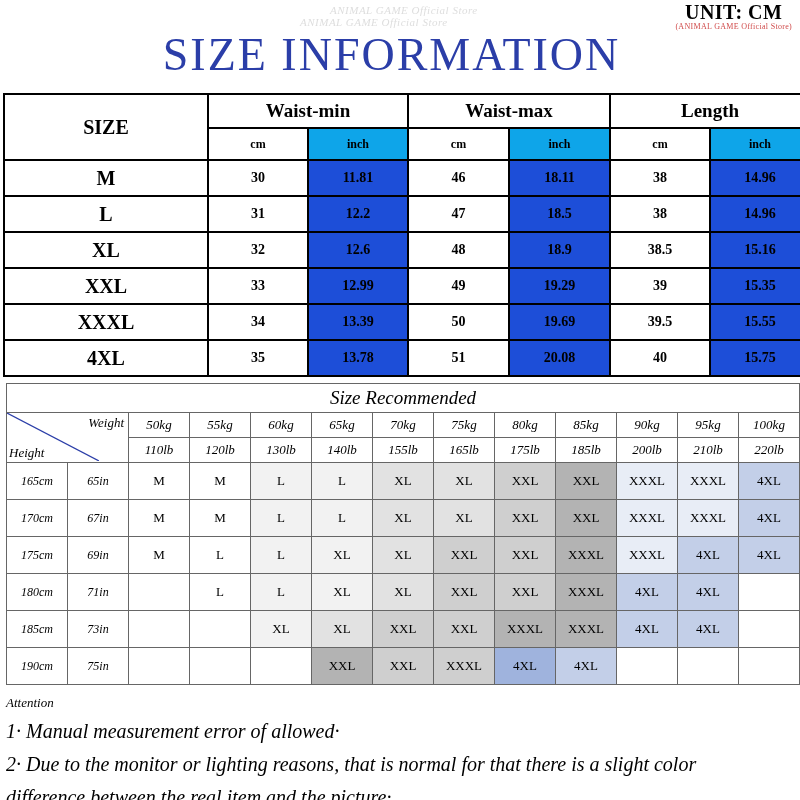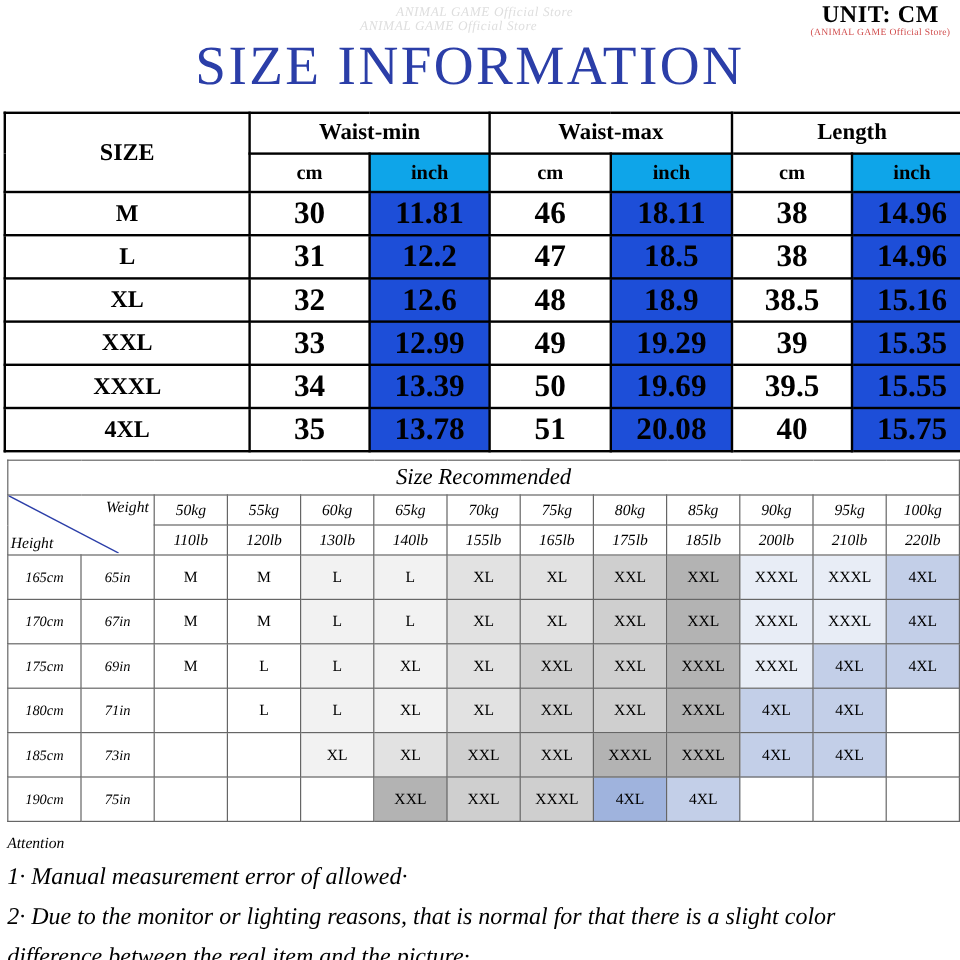--- a/index.html
+++ b/index.html
@@ -70,25 +70,25 @@
     border: 2px solid #000;
     text-align: center;
     font-family: "Liberation Serif", serif;
     font-weight: bold;
   }
   .size-table .hdr {
     font-size: 19px;
     height: 30px;
   }
   .size-table .sub {
-    font-size: 17px;
+    font-size: 12px;
     height: 28px;
   }
   .size-table .cell {
-    font-size: 26px;
+    font-size: 14px;
     height: 32px;
   }
   .size-table .sizecol {
     font-size: 20px;
   }
   .shade { background: #0ea5e9; }
   .size-table td.shade-light { background: #1d4ed8; }
 
   
   .rec-wrap {

